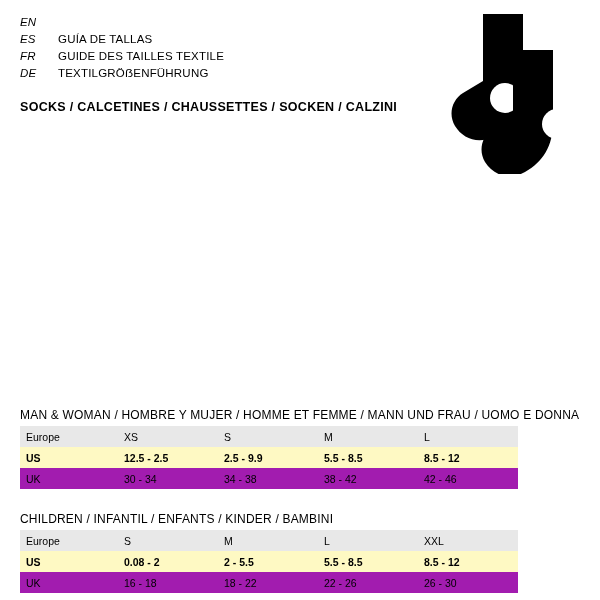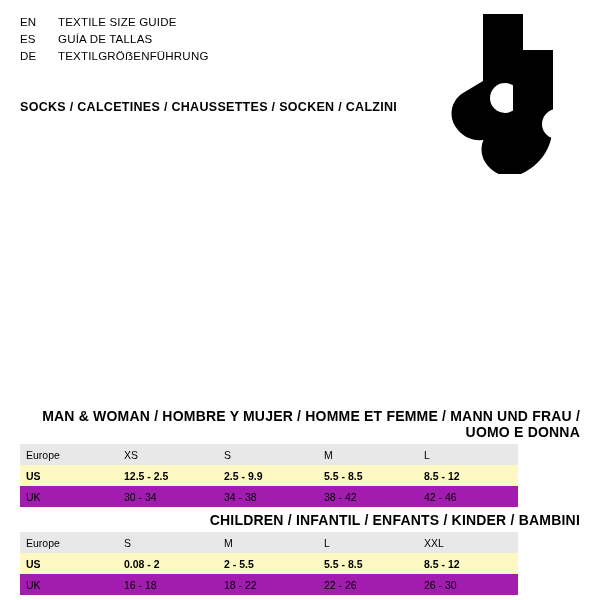--- a/index.html
+++ b/index.html
@@ -33,20 +33,21 @@
     display: flex;
     align-items: baseline;
     height: 17px;
     font-size: 11.5px;
     letter-spacing: 0.2px;
   }
   .lang-code {
     width: 38px;
     flex: 0 0 38px;
     font-size: 11.5px;
+    font-style: italic;
   }
   .lang-text {
     flex: 1 1 auto;
     font-size: 11.5px;
   }
 
   .product-line {
     position: absolute;
     left: 20px;
     top: 100px;
@@ -67,25 +68,24 @@
   
   .table-section {
     position: absolute;
     left: 20px;
     width: 560px;
   }
   .section-adult { top: 408px; }
   .section-kids  { top: 512px; }
 
   .table-title {
-    font-size: 14px;
-    font-weight: bold;
+    font-size: 12px;
+    font-weight: normal;
     letter-spacing: 0.2px;
     margin-bottom: 4px;
-    text-align: right;
   }
 
   table.size-table {
     border-collapse: collapse;
     table-layout: fixed;
     font-size: 10.5px;
   }
   table.size-table td {
     height: 21px;
     padding: 0 0 0 6px;
@@ -109,25 +109,28 @@
   .kids-table .col-val { width: 94px; }
 </style>
 </head>
 <body>
 
 <div class="page">
 
   <div class="lang-block">
     <div class="lang-row">
       <span class="lang-code">EN</span>
-      <span class="lang-text">TEXTILE SIZE GUIDE</span>
     </div>
     <div class="lang-row">
       <span class="lang-code">ES</span>
       <span class="lang-text">GUÍA DE TALLAS</span>
+    </div>
+    <div class="lang-row">
+      <span class="lang-code">FR</span>
+      <span class="lang-text">GUIDE DES TAILLES TEXTILE</span>
     </div>
     <div class="lang-row">
       <span class="lang-code">DE</span>
       <span class="lang-text">TEXTILGRÖẞENFÜHRUNG</span>
     </div>
   </div>
 
   <div class="product-line">SOCKS / CALCETINES / CHAUSSETTES / SOCKEN / CALZINI</div>
 
   <div class="socks-art">

